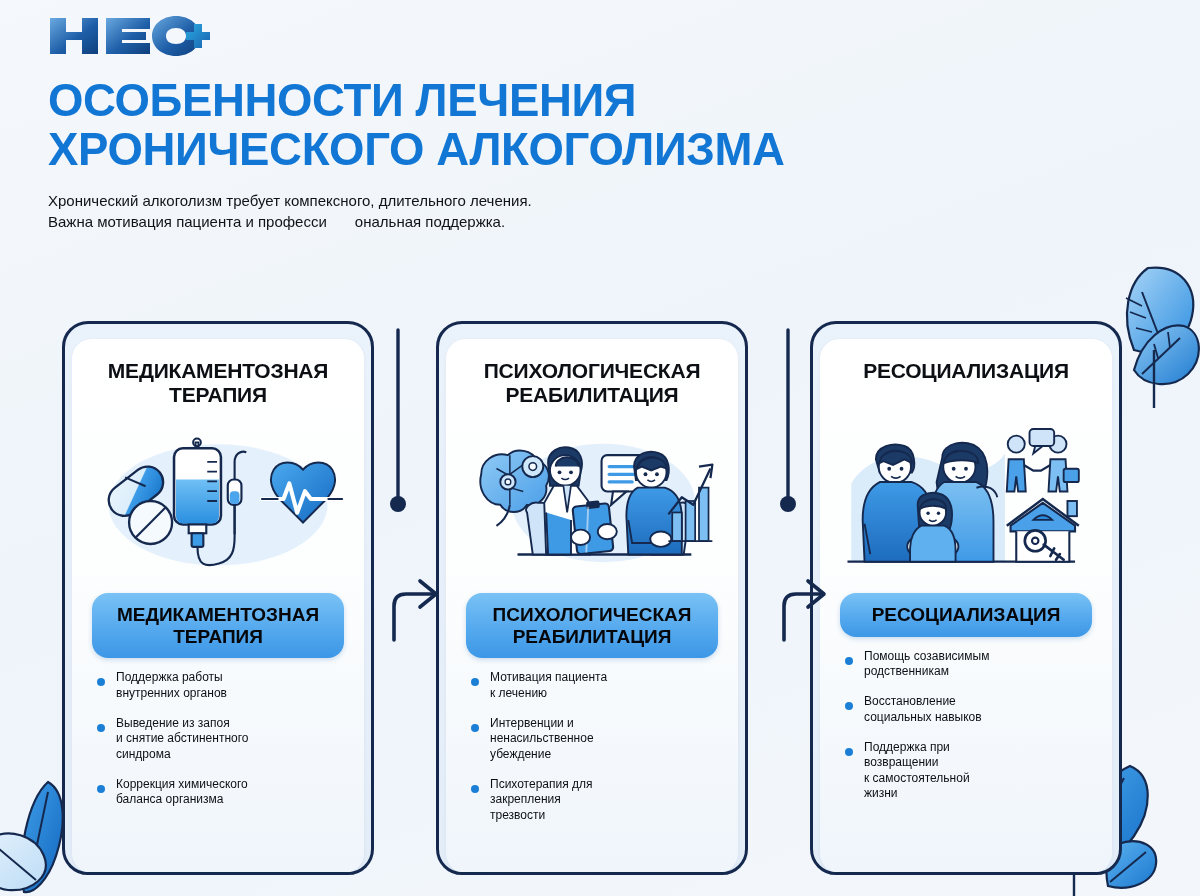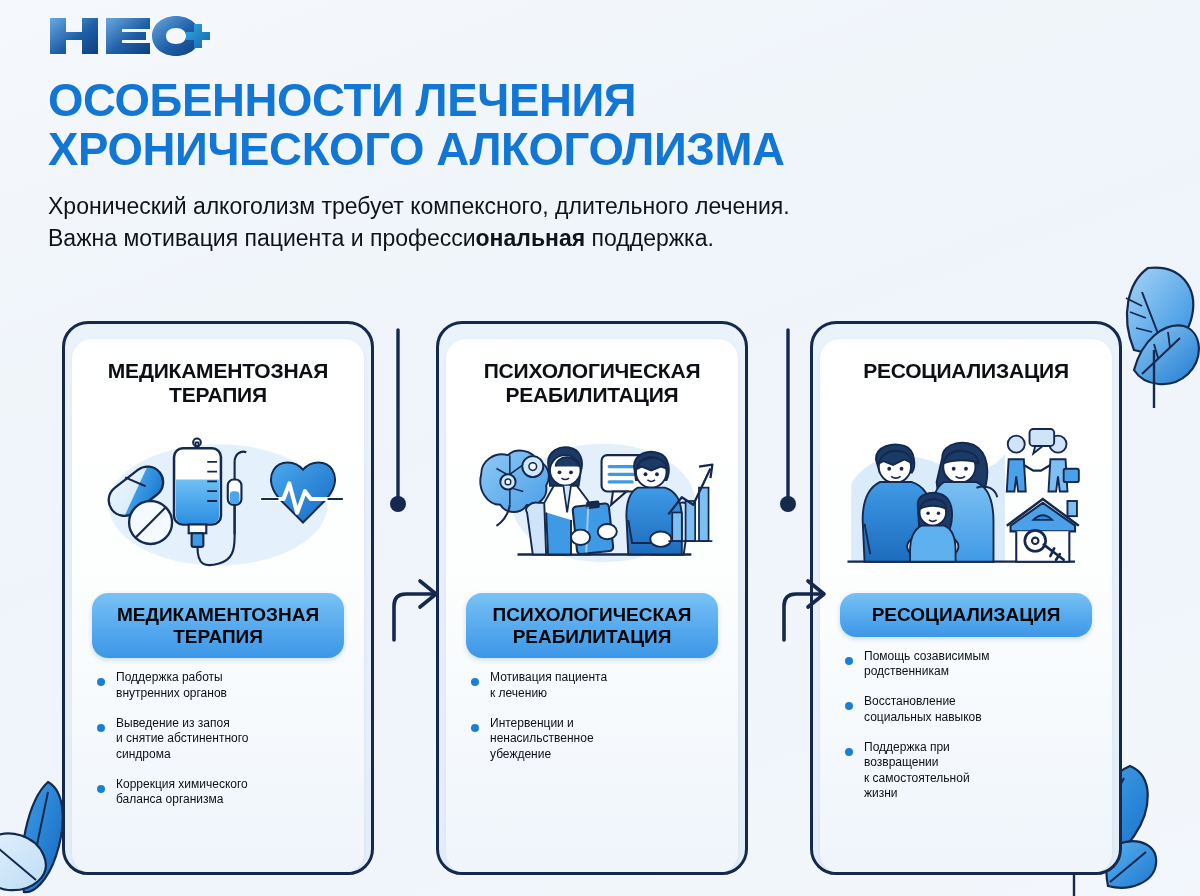--- a/index.html
+++ b/index.html
@@ -50,27 +50,27 @@
     color: #1277d4;
     text-transform: uppercase;
     white-space: pre-line;
     margin-bottom: 16px;
     font-stretch: condensed;
     transform: scaleX(0.97);
     transform-origin: left center;
   }
 
   .page-subtitle {
-    font-size: 23px;
+    font-size: 15px;
     line-height: 1.42;
     color: #101318;
     white-space: pre-line;
     max-width: 1010px;
   }
-  .page-subtitle b { font-weight: 700; }
+  .page-subtitle b { font-weight: 400; margin-left: 28px; }
 
   
   .cards {
     position: absolute;
     top: 321px;
     left: 62px;
     width: 1080px;
     height: 554px;
     display: flex;
     z-index: 3;
@@ -467,20 +467,23 @@
 
         <div class="pill">ПСИХОЛОГИЧЕСКАЯ
 РЕАБИЛИТАЦИЯ</div>
 
         <ul class="bullets">
           <li>Мотивация пациента
 к лечению</li>
           <li>Интервенции и
 ненасильственное
 убеждение</li>
+          <li>Психотерапия для
+закрепления
+трезвости</li>
         </ul>
       </div>
     </article>
   </div>
 
   <div class="card-gap"></div>
 
   <div class="card-slot">
     <article class="card">
       <div class="card-inner">

